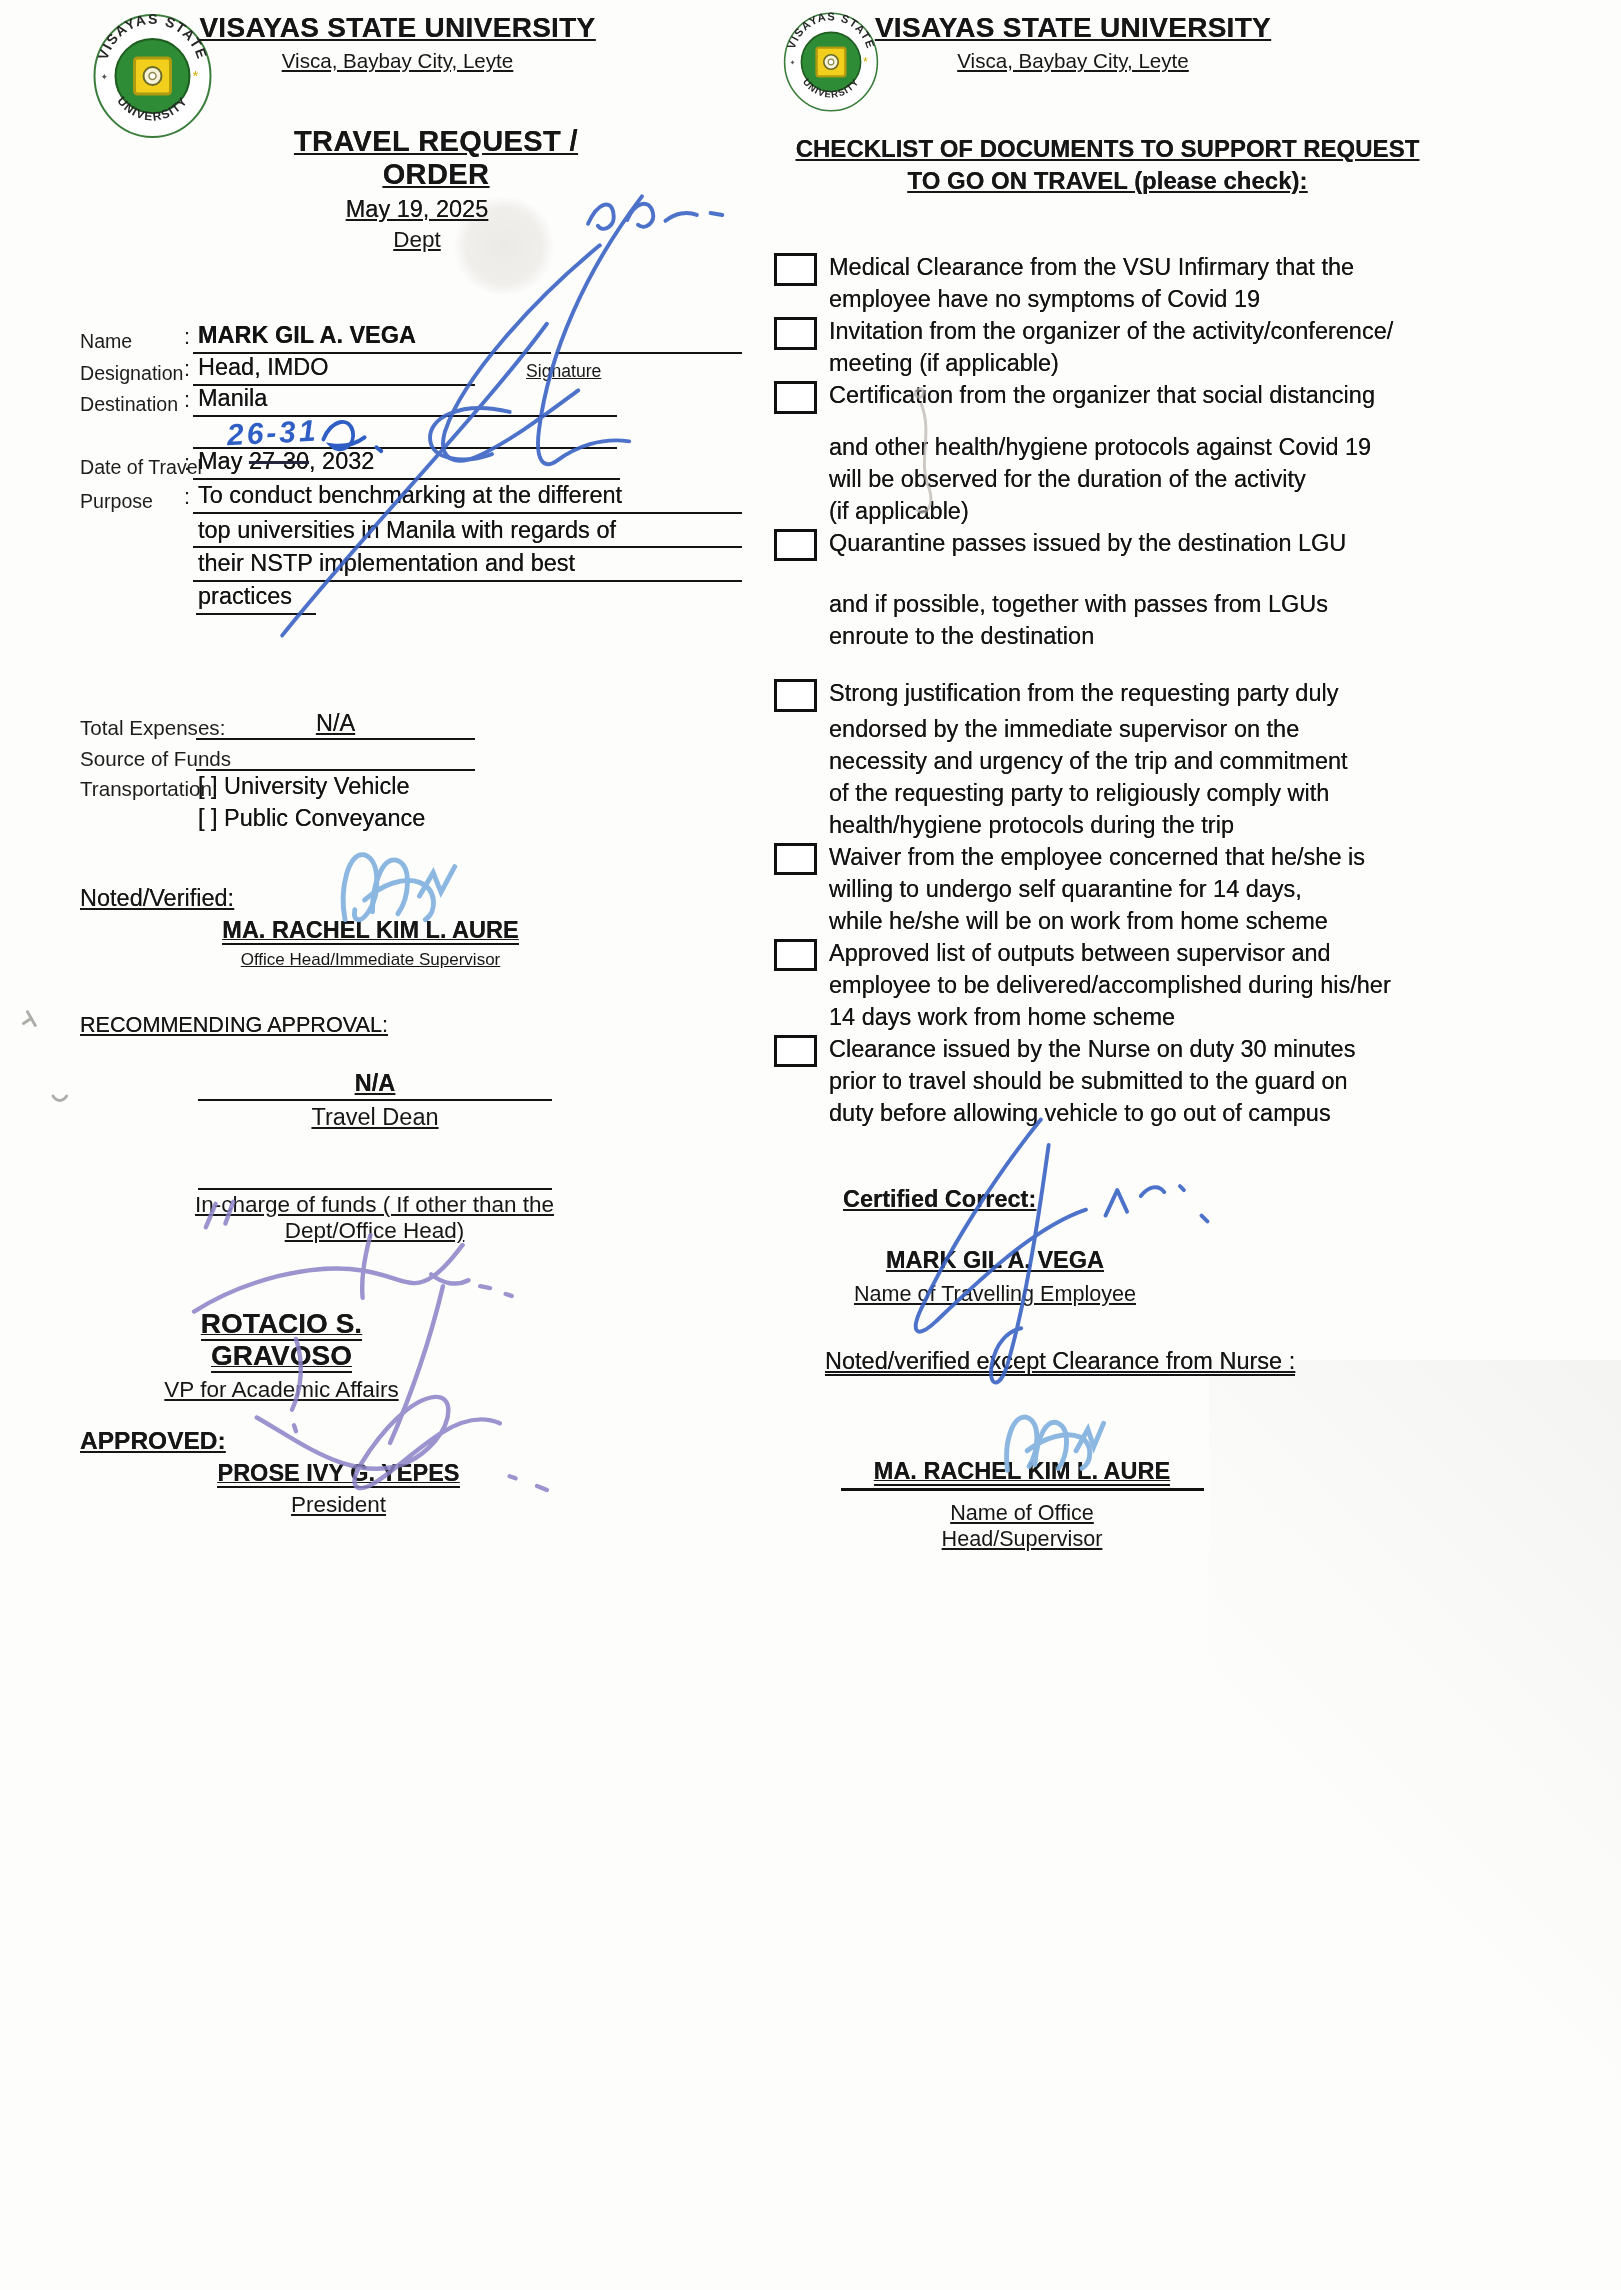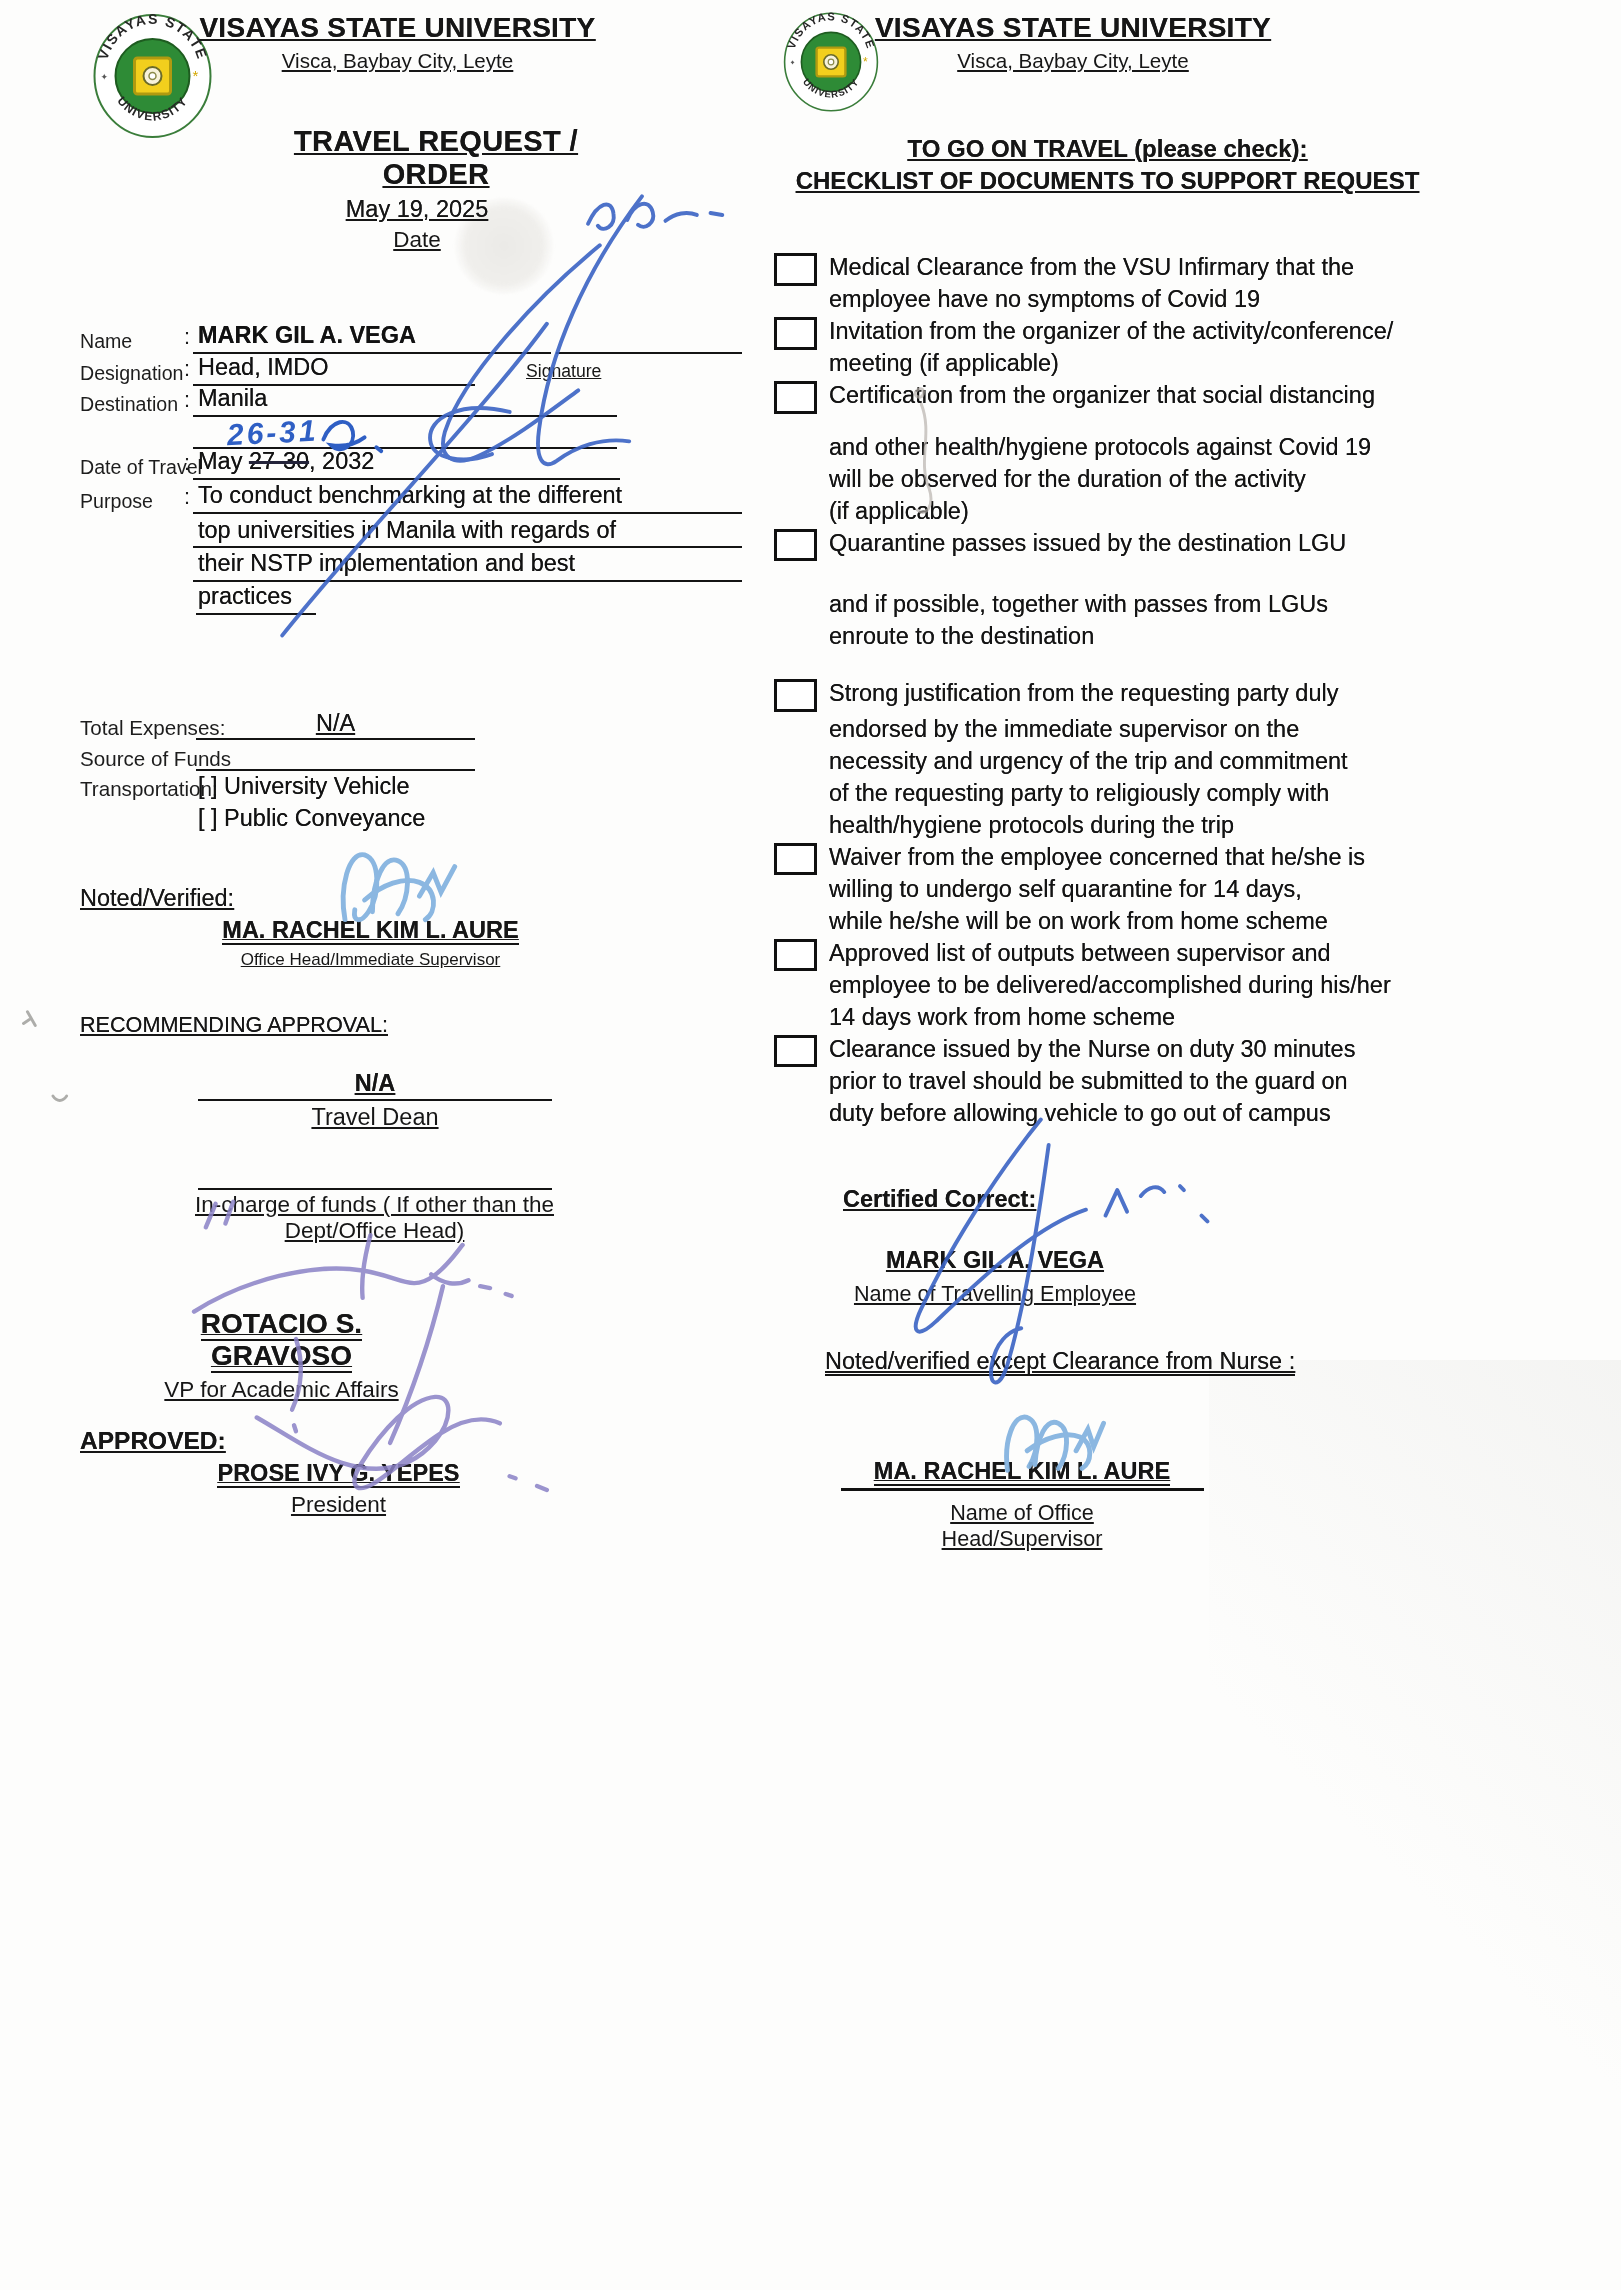--- a/index.html
+++ b/index.html
@@ -78,21 +78,21 @@
 
   <div class="abs ctr" style="left:176px;top:11.8px;width:443px;">
     <div class="univ scan">VISAYAS STATE UNIVERSITY</div>
     <div class="addr">Visca, Baybay City, Leyte</div>
   </div>
 
   <div class="abs ctr formtitle scan" style="left:245px;top:125px;width:382px;">TRAVEL REQUEST / ORDER</div>
 
   <div class="abs ctr" style="left:319px;top:196px;width:196px;">
     <div style="font-size:23.5px;" class="scan">May 19, 2025</div>
-    <div style="font-size:22.5px;margin-top:3.9px;">Date</div>
+    <div style="font-size:22.5px;margin-top:3.9px;">Dept</div>
   </div>
 
   <div class="lbl" style="left:80px;top:330px;">Name</div>
   <div class="col" style="left:184px;top:324px;">:</div>
   <div class="val b scan" style="left:198px;top:322px;">MARK GIL A. VEGA</div>
   <div class="ln" style="left:193px;top:324px;width:358px;height:28px;"></div>
   <div class="ln" style="left:556px;top:324px;width:186px;height:28px;"></div>
   <div class="abs" style="left:526px;top:361px;font-size:17.6px;">Signature</div>
 
   <div class="lbl" style="left:80px;top:362px;">Designation</div>
@@ -178,22 +178,22 @@
     <text x="100" y="68" font-size="15" fill="#d4a800">*</text>
     <text x="8" y="67" font-size="9" fill="#555555">✦</text>
   </svg>
 
   <div class="abs ctr" style="left:872px;top:11.8px;width:402px;">
     <div class="univ scan">VISAYAS STATE UNIVERSITY</div>
     <div class="addr">Visca, Baybay City, Leyte</div>
   </div>
 
   <div class="abs ctr b scan" style="left:784px;top:133px;width:647px;font-size:24px;line-height:32px;">
+    <div>CHECKLIST OF DOCUMENTS TO SUPPORT REQUEST</div>
     <div>TO GO ON TRAVEL (please check):</div>
-    <div>CHECKLIST OF DOCUMENTS TO SUPPORT REQUEST</div>
   </div>
 
   <div class="cl scan">
 
       <div class="cl-row">
         <span class="cl-box"></span>
         <span>Medical Clearance from the VSU Infirmary that the</span>
       </div>
 
       <div class="cl-row">

